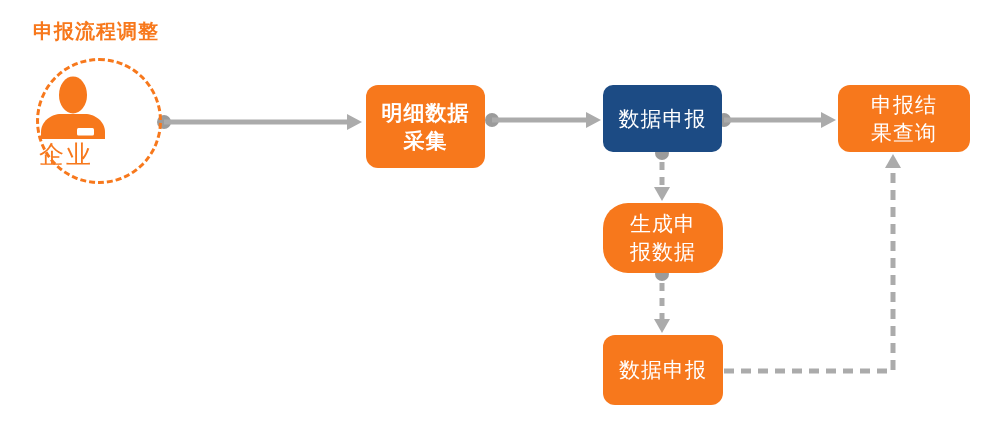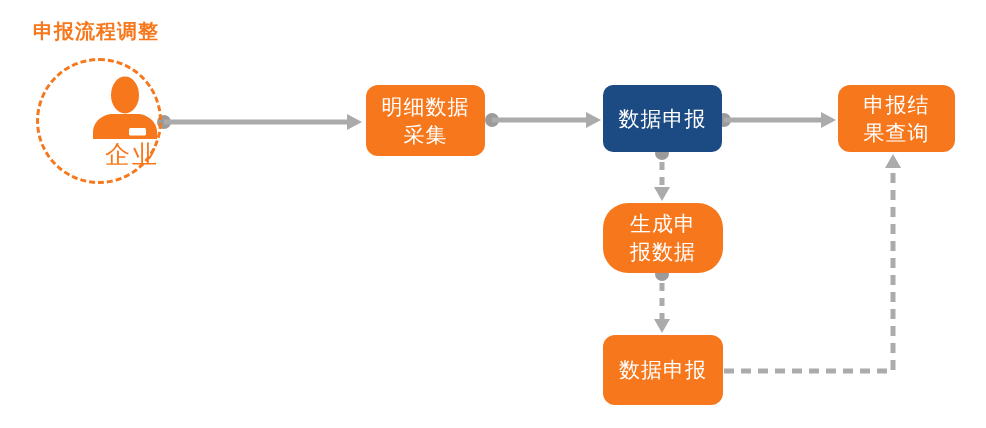--- a/index.html
+++ b/index.html
@@ -14,37 +14,37 @@
   }
   .connectors{position:absolute;left:0;top:0;width:986px;height:428px;}
   .c-line{stroke:var(--connector-gray);stroke-width:5;fill:none;}
   .c-dash{stroke:var(--connector-gray);stroke-width:5;fill:none;stroke-dasharray:8 7;}
   .c-dash-l{stroke:var(--connector-gray);stroke-width:5;fill:none;stroke-dasharray:10 7;}
   .c-dot{fill:var(--dot-gray);}
   .c-arrow{fill:var(--connector-gray);}
   .enterprise{
     position:absolute;left:36px;top:58px;width:126px;height:126px;
     border:3px dashed var(--orange);border-radius:50%;box-sizing:border-box;
-    display:flex;flex-direction:column;align-items:flex-end;padding-top:15px;
+    display:flex;flex-direction:column;align-items:flex-start;padding-top:15px;
   }
   .person-icon{display:block;}
   .ent-label{
     color:var(--orange);font-size:25px;line-height:1;margin-top:2px;
     letter-spacing:2px;white-space:nowrap;
   }
   .node{
     position:absolute;display:flex;align-items:center;justify-content:center;
     color:#ffffff;font-size:21px;line-height:28px;text-align:center;
     border-radius:12px;white-space:pre-line;background:var(--orange);
     letter-spacing:1px;
   }
   .node.blue{background:var(--blue);border-radius:10px;}
-  #node-collect{left:366px;top:85px;width:119px;height:71px;}
+  #node-collect{left:366px;top:85px;width:119px;height:83px;font-weight:bold;}
   #node-declare{left:603px;top:85px;width:119px;height:67px;}
-  #node-result{left:838px;top:85px;width:117px;height:67px;}
+  #node-result{left:838px;top:85px;width:132px;height:67px;}
   #node-generate{left:603px;top:203px;width:120px;height:70px;border-radius:25px;}
   #node-formal{left:603px;top:335px;width:120px;height:70px;}
 </style>
 </head>
 <body>
 
 <div class="page-title">申报流程调整</div>
 
 <svg class="connectors" xmlns="http://www.w3.org/2000/svg">
 

